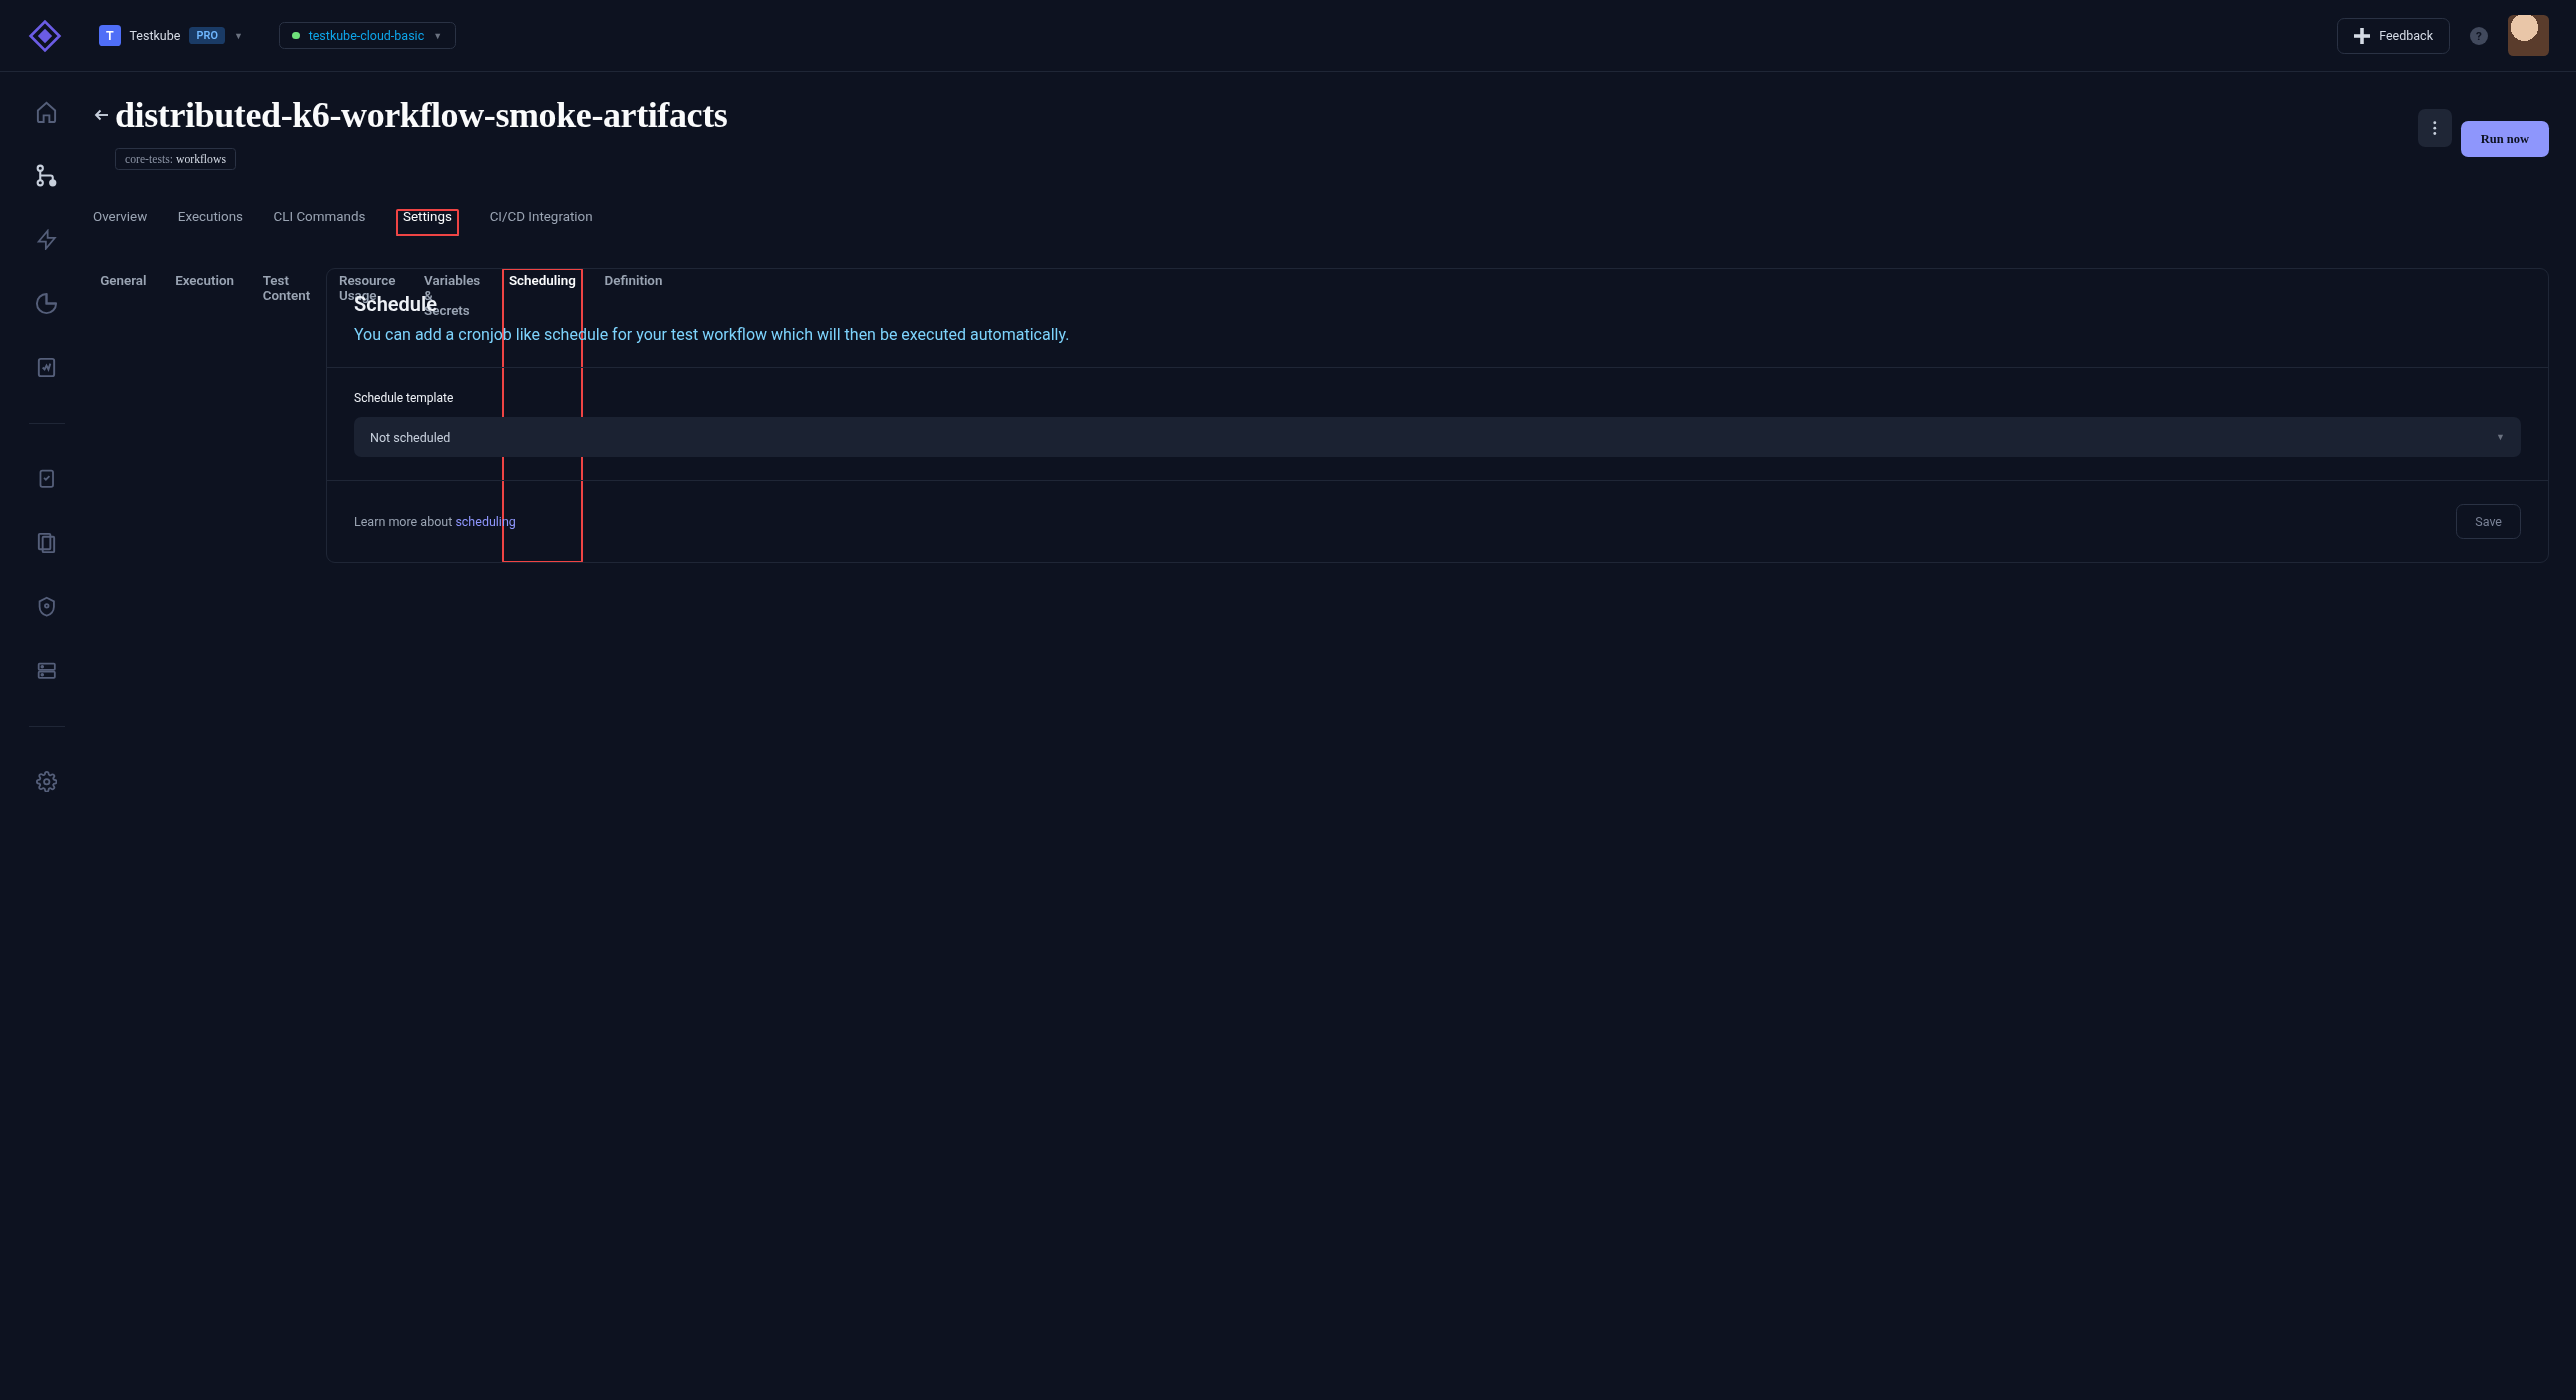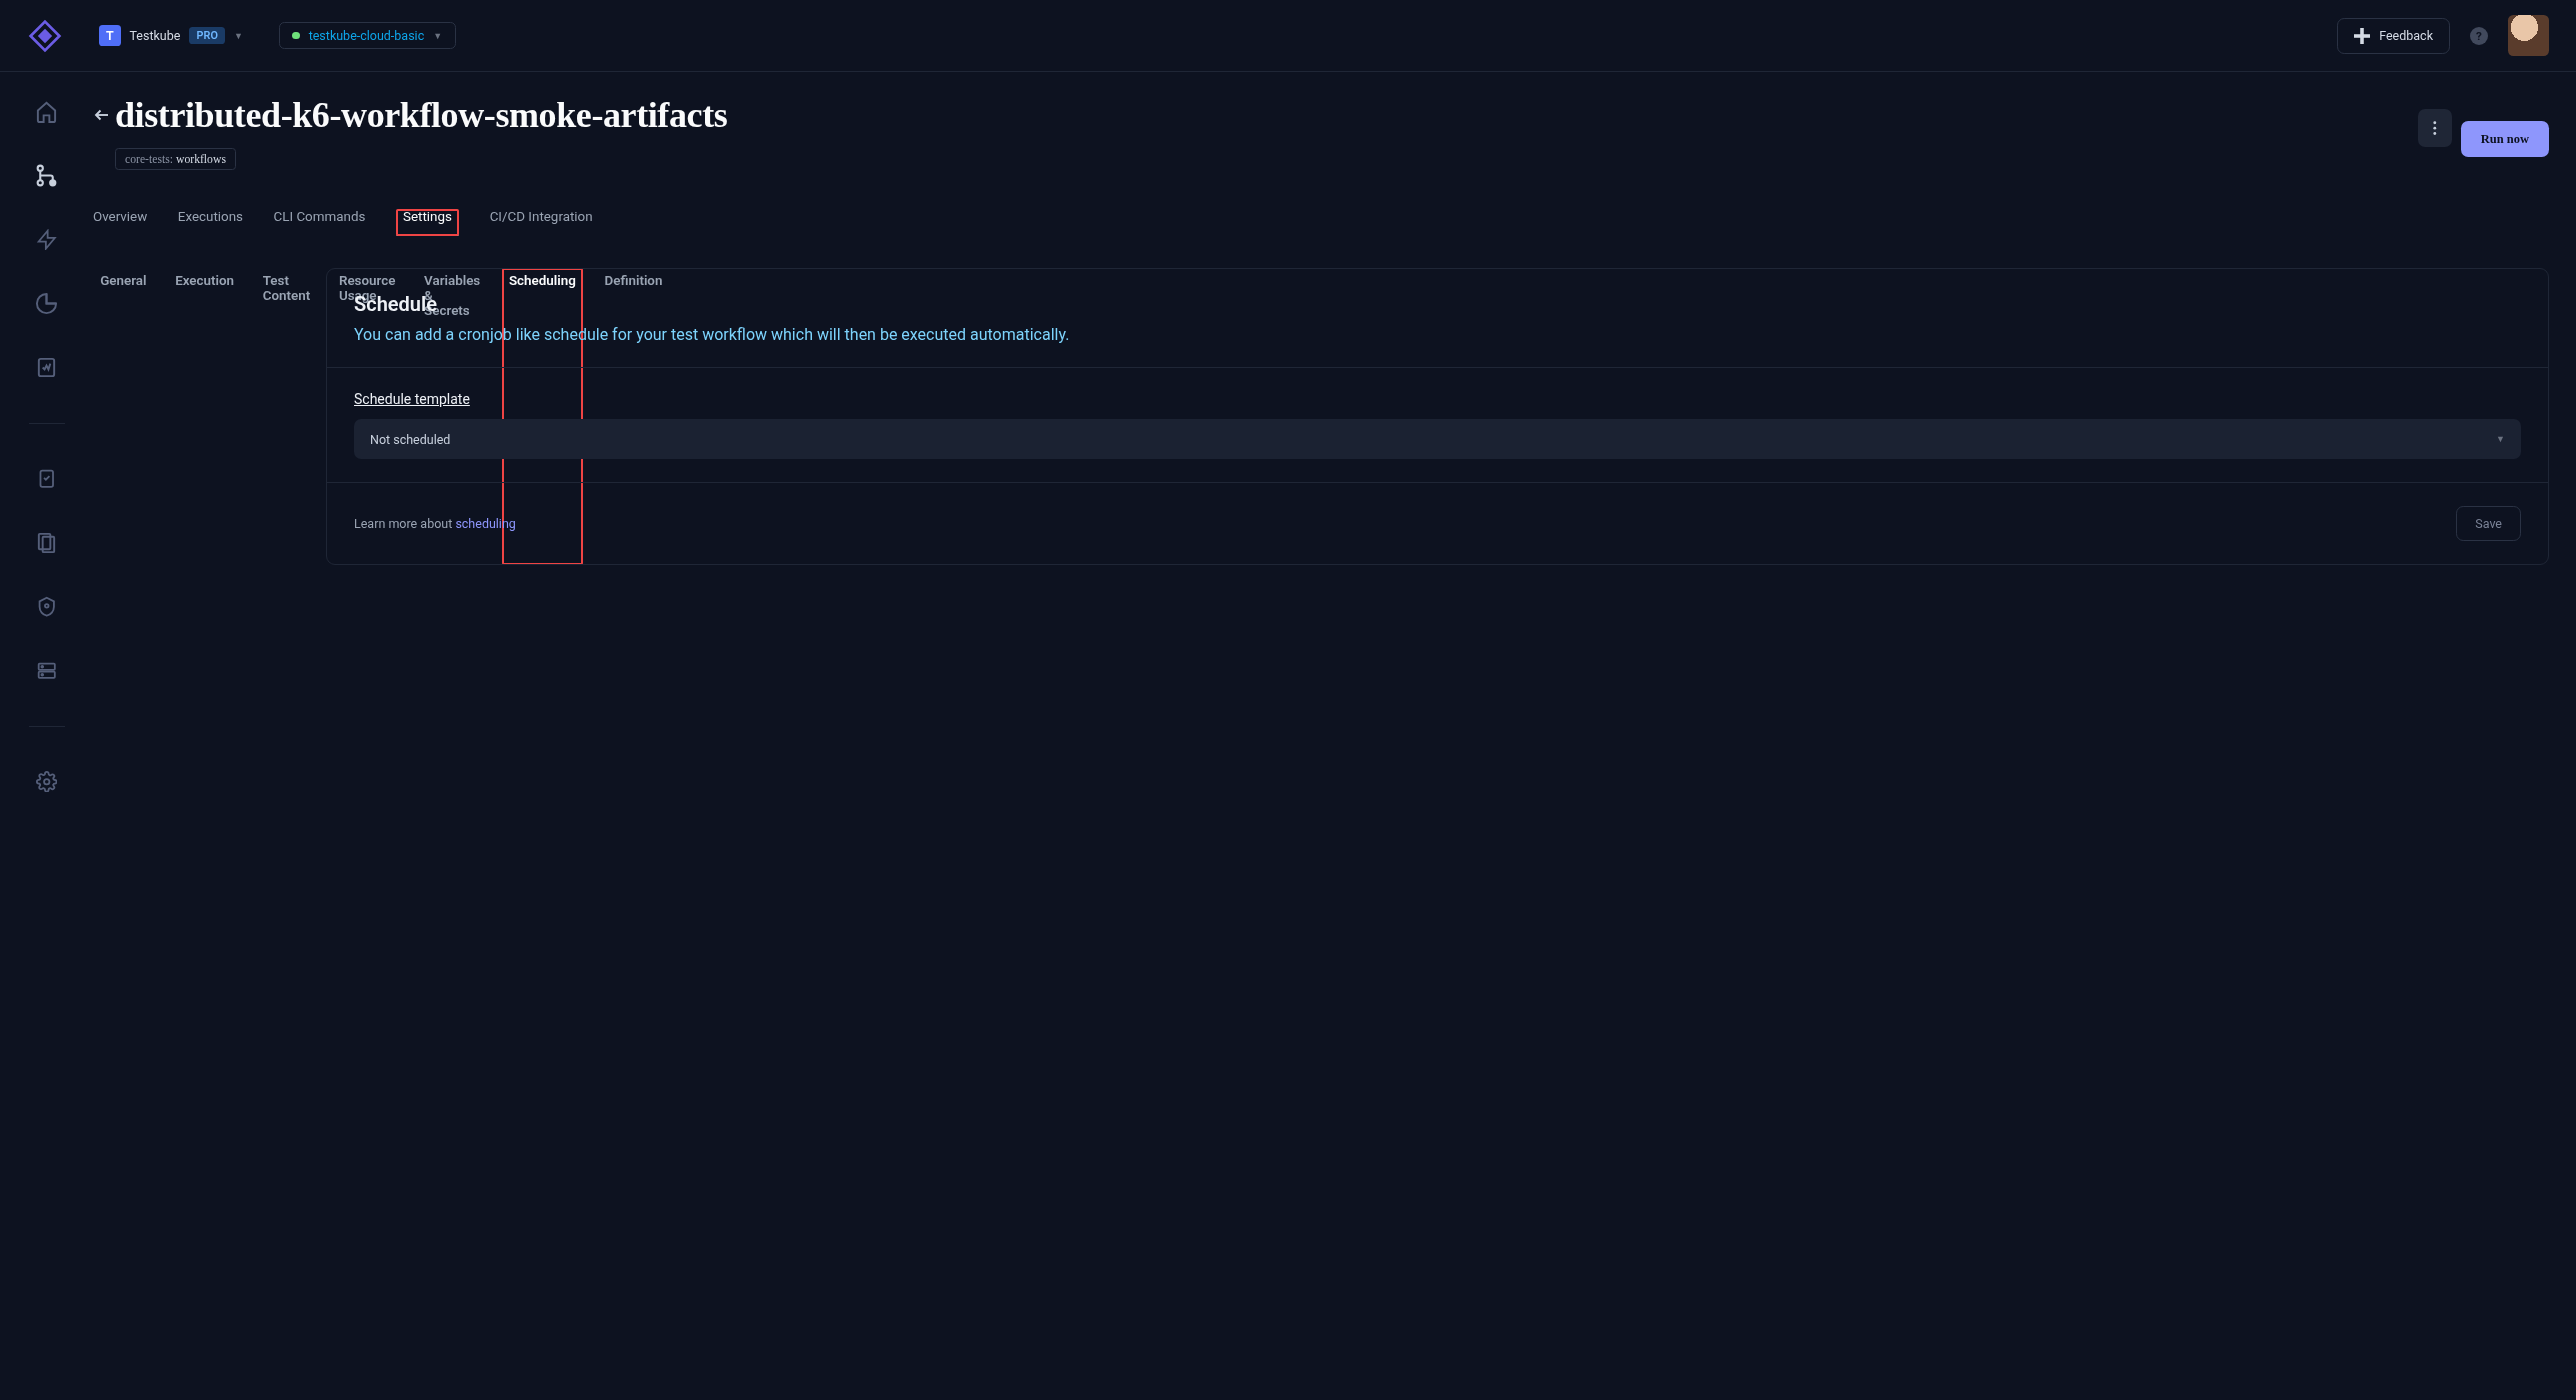--- a/index.html
+++ b/index.html
@@ -67,21 +67,21 @@
   .settings-nav { width:206px; display:flex; flex-direction:row; gap:14.3px; }
   .settings-nav-item { color:#9aa4b3; cursor:pointer; font-weight:600; font-size:13.4px; padding:5.4px 7.2px; }
   .settings-nav-item.active { color:#fafbfc; }
   .settings-nav-item.highlighted { outline:2.7px solid #ef4444; outline-offset:-2.7px; border-radius:1.8px; }
 
   .panel { flex:1; border:0.9px solid #1f2636; border-radius:9px; }
   .panel-section { padding:23px 27px; }
   .panel-title { color:#eef1f6; font-size:20px; font-weight:600; margin-bottom:9px; }
   .panel-desc { color:#7dd3fc; font-size:16px; }
   .divider { height:0.9px; background:#1f2636; }
-  .field-label { color:#eef1f6; font-size:14px; margin-bottom:12.5px;text-decoration:underline; }
+  .field-label { color:#eef1f6; font-size:12px; margin-bottom:12.5px; }
   .select { width:100%; background:#1b2232; border-radius:7.2px; padding:12.5px 16px; display:flex; justify-content:space-between; align-items:center; color:#c8d0dd; cursor:pointer; }
   .footer-row { display:flex; justify-content:space-between; align-items:center; }
   .link { color:#8e96fc; cursor:pointer; }
   .save-btn { background:transparent; border:0.9px solid #2a3244; color:#7a8296; padding:9px 18px; border-radius:7.2px; cursor:pointer; }
 
   svg { display:block; }
 </style>
 </head>
 <body>
 

